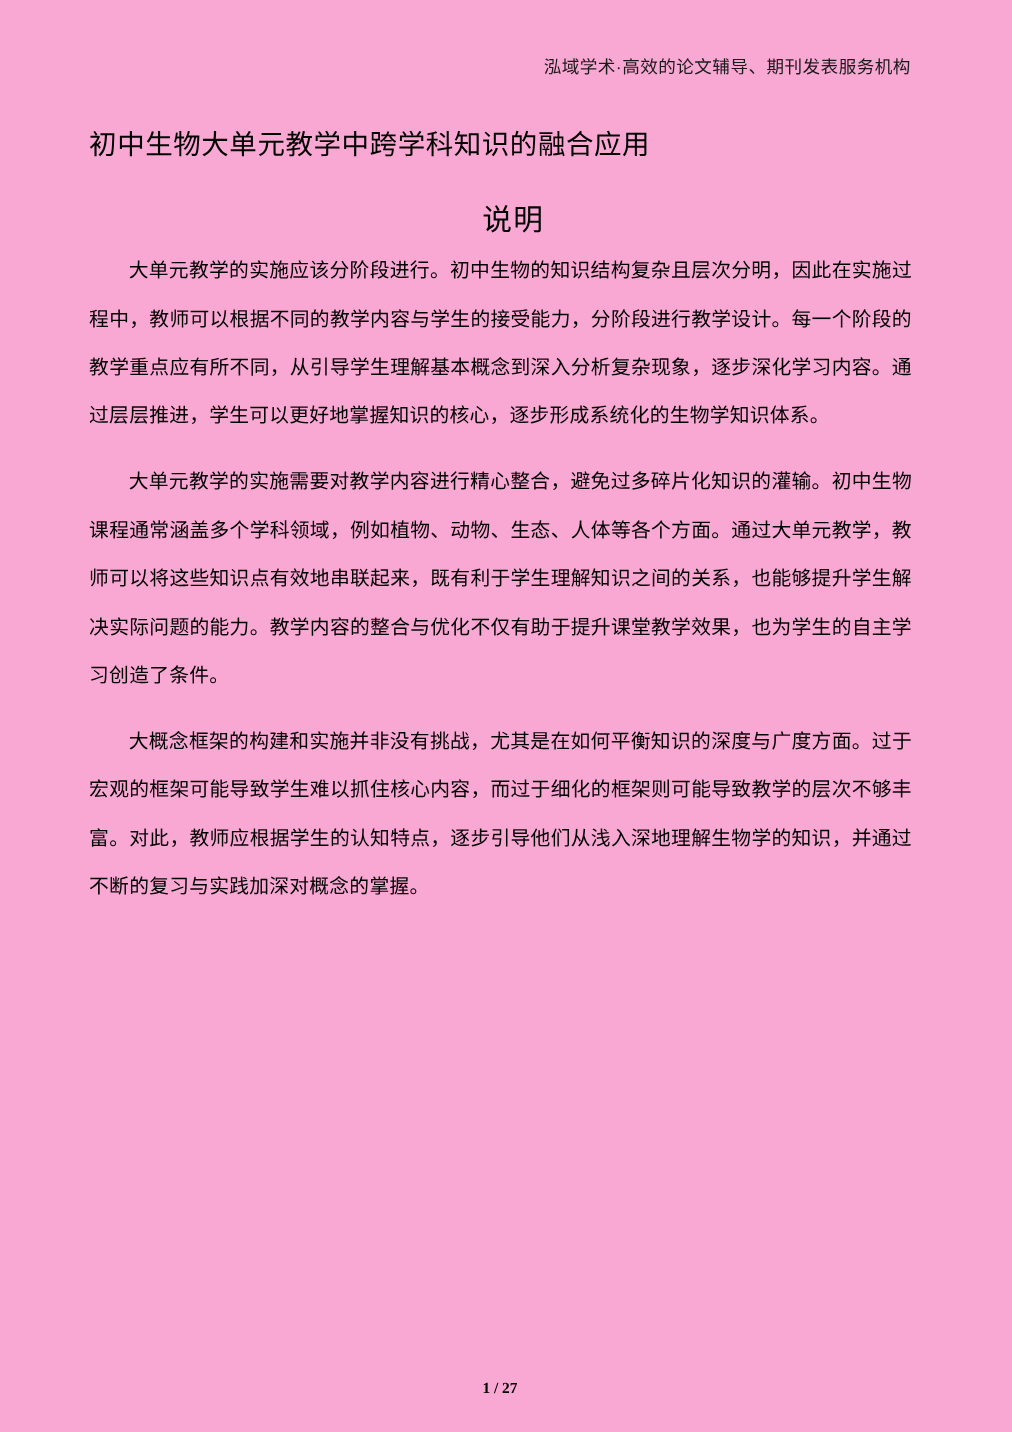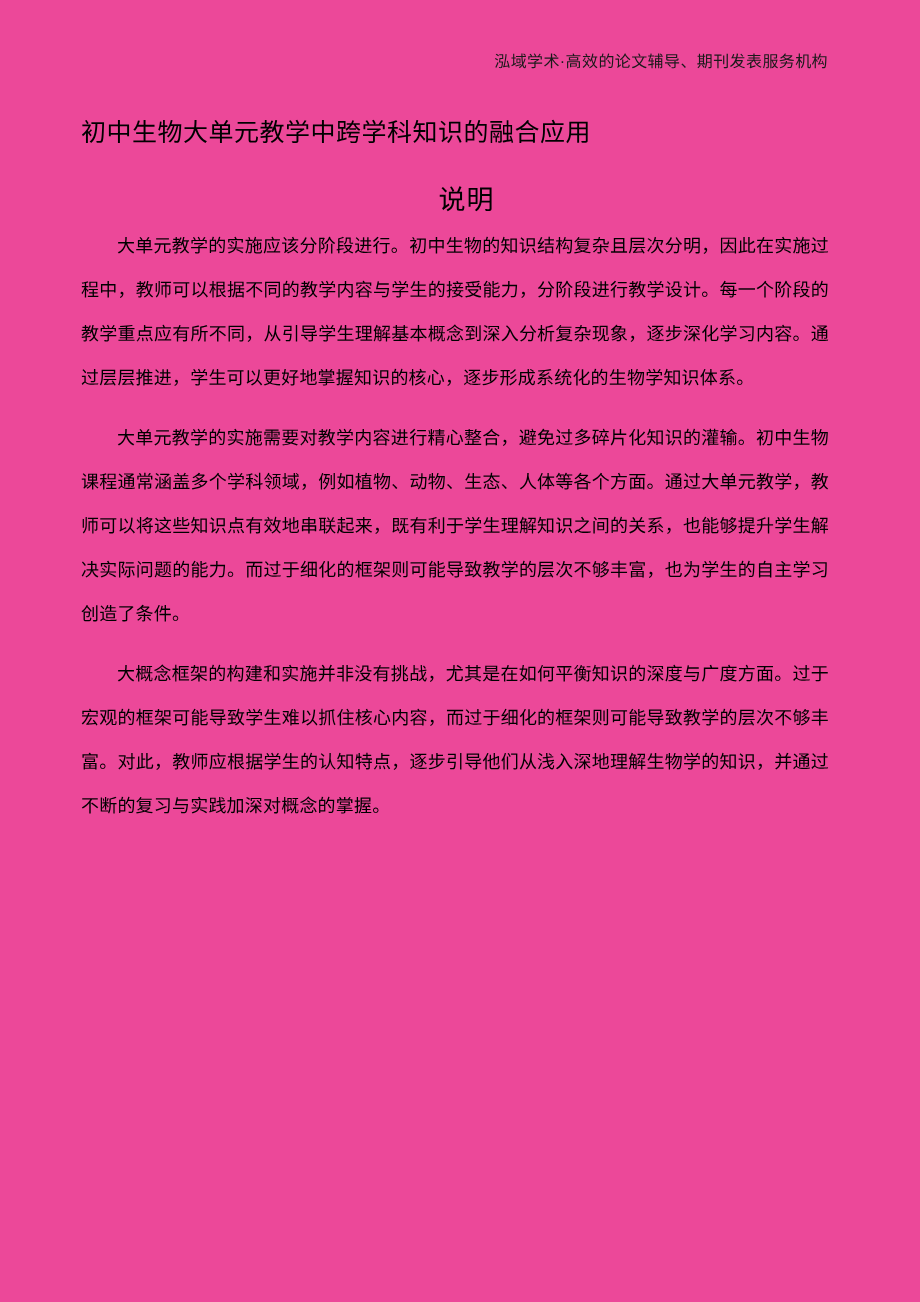--- a/index.html
+++ b/index.html
@@ -16,21 +16,21 @@
     font-family: "Liberation Serif", "DejaVu Serif", serif;
     color: #000000;
     -webkit-font-smoothing: antialiased;
   }
 
   .page {
     position: relative;
     width: 920px;
     height: 1302px;
     box-sizing: border-box;
-    background: #ec4899;
+    background: #f9a8d4;
   }
 
   
   .page-header {
     position: absolute;
     top: 52px;
     left: 81px;
     width: 747px;
     text-align: right;
     font-family: "Liberation Sans", "DejaVu Sans", sans-serif;
@@ -117,18 +117,19 @@
 <div class="page">
 
   <div class="page-header">泓域学术·高效的论文辅导、期刊发表服务机构</div>
 
   <h1 class="doc-title">初中生物大单元教学中跨学科知识的融合应用</h1>
 
   <h2 class="doc-subtitle">说明</h2>
 
   <div class="doc-body">
     <p>大单元教学的实施应该分阶段进行。初中生物的知识结构复杂且层次分明，因此在实施过程中，教师可以根据不同的教学内容与学生的接受能力，分阶段进行教学设计。每一个阶段的教学重点应有所不同，从引导学生理解基本概念到深入分析复杂现象，逐步深化学习内容。通过层层推进，学生可以更好地掌握知识的核心，逐步形成系统化的生物学知识体系。</p>
-    <p>大单元教学的实施需要对教学内容进行精心整合，避免过多碎片化知识的灌输。初中生物课程通常涵盖多个学科领域，例如植物、动物、生态、人体等各个方面。通过大单元教学，教师可以将这些知识点有效地串联起来，既有利于学生理解知识之间的关系，也能够提升学生解决实际问题的能力。而过于细化的框架则可能导致教学的层次不够丰富，也为学生的自主学习创造了条件。</p>
+    <p>大单元教学的实施需要对教学内容进行精心整合，避免过多碎片化知识的灌输。初中生物课程通常涵盖多个学科领域，例如植物、动物、生态、人体等各个方面。通过大单元教学，教师可以将这些知识点有效地串联起来，既有利于学生理解知识之间的关系，也能够提升学生解决实际问题的能力。教学内容的整合与优化不仅有助于提升课堂教学效果，也为学生的自主学习创造了条件。</p>
     <p>大概念框架的构建和实施并非没有挑战，尤其是在如何平衡知识的深度与广度方面。过于宏观的框架可能导致学生难以抓住核心内容，而过于细化的框架则可能导致教学的层次不够丰富。对此，教师应根据学生的认知特点，逐步引导他们从浅入深地理解生物学的知识，并通过不断的复习与实践加深对概念的掌握。</p>
   </div>
 
+  <div class="page-footer">1 / 27</div>
 
 </div>
 
 </body></html>

